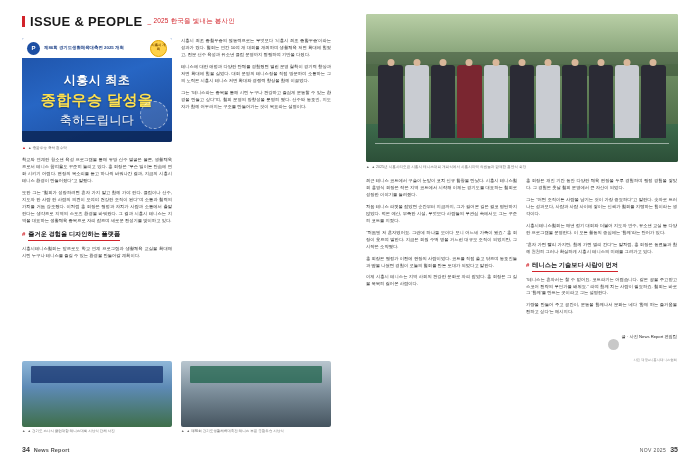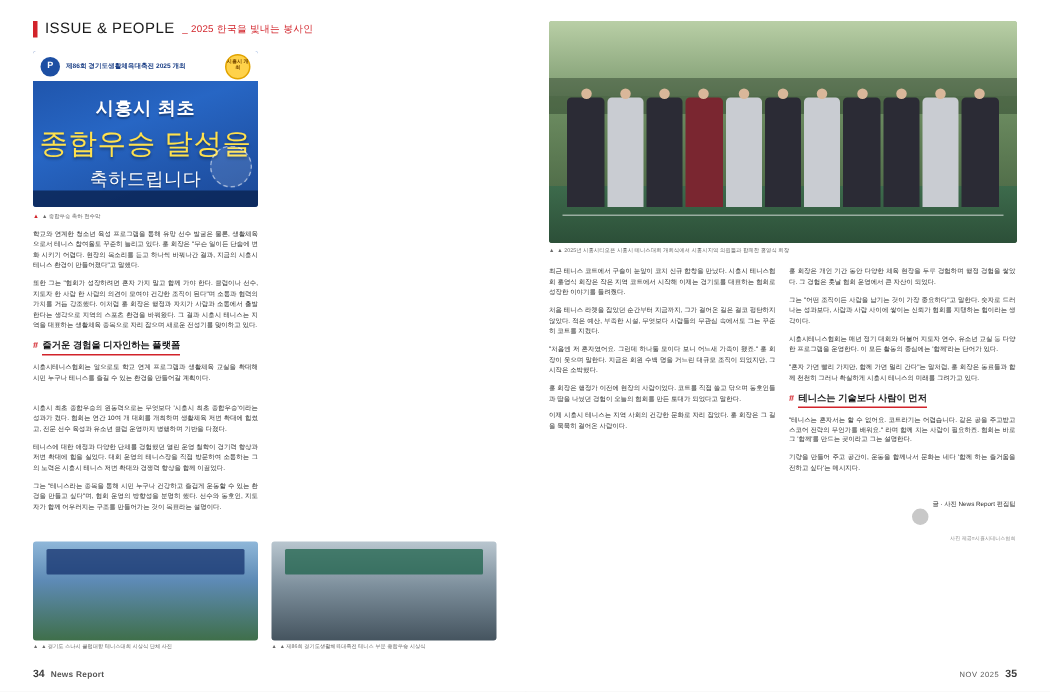--- a/index.html
+++ b/index.html
@@ -49,37 +49,36 @@
     align-items: center;
     gap: 5px;
     margin-bottom: 9px;
   }
   .issue-bar {
     width: 3px;
     height: 11px;
     background: #d2232a;
   }
   .issue-title {
-    font-size: 10px;
-    font-weight: normal;
+    font-size: 13px;
+    font-weight: bold;
     letter-spacing: 0.3px;
     color: #1a1a1a;
     text-align: center;
   }
   .issue-sub {
     font-size: 6.5px;
     color: #d2232a;
     letter-spacing: 0.2px;
   }
 
   
   .cols {
     display: flex;
     gap: 9px;
-    flex-direction: column;
   }
   .col {
     width: 150px;
   }
   .col-narrow { width: 150px; }
 
   .para {
     font-size: 4.3px;
     line-height: 1.62;
     color: #2a2a2a;
@@ -149,22 +148,22 @@
     color: #ffffff;
     text-align: center;
   }
   .poster-l1 {
     font-size: 12px;
     font-weight: bold;
     letter-spacing: 0.5px;
     text-shadow: 0 1px 1px rgba(0,0,0,.35);
   }
   .poster-l2 {
-    font-size: 19px;
-    font-weight: normal;
+    font-size: 15px;
+    font-weight: bold;
     color: #ffe14d;
     letter-spacing: 0.4px;
     text-shadow: 0 1px 2px rgba(0,0,0,.4);
   }
   .poster-l3 {
     font-size: 12px;
     font-weight: normal;
     color: #ffffff;
     letter-spacing: 0.4px;
     text-shadow: 0 1px 1px rgba(0,0,0,.35);

